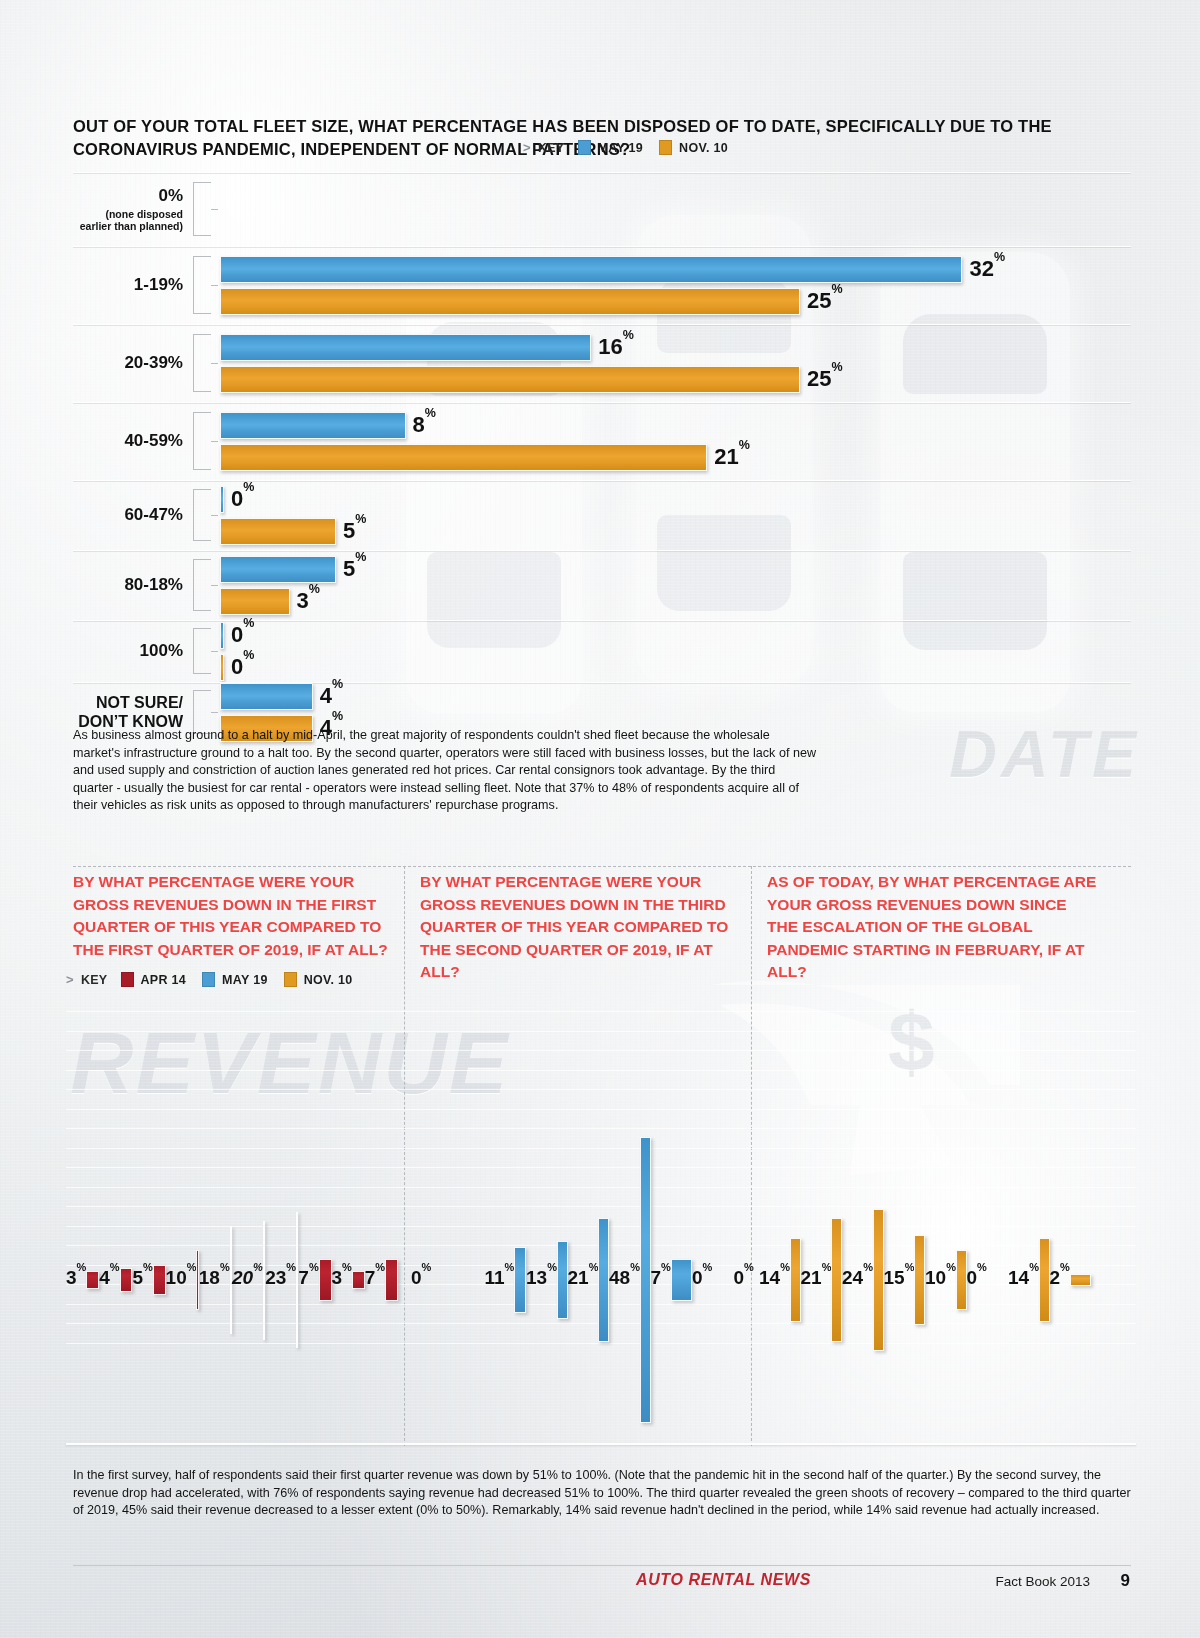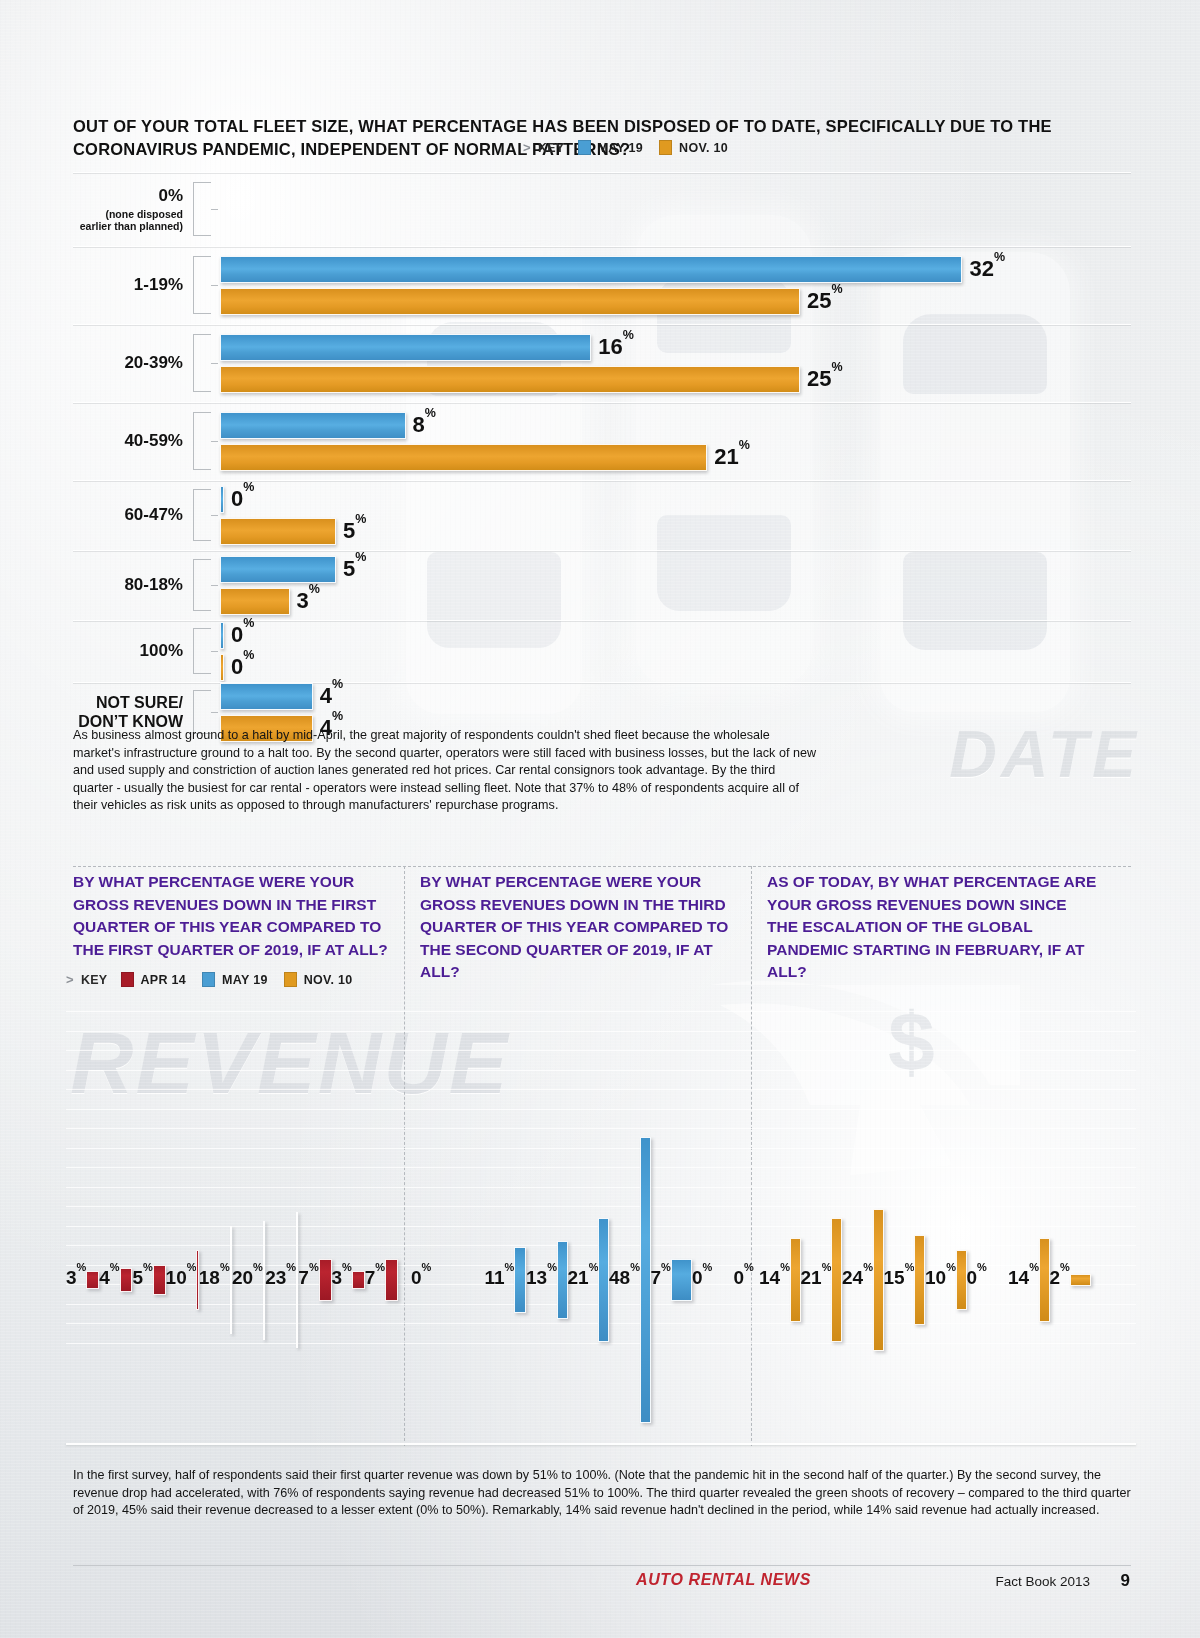--- a/index.html
+++ b/index.html
@@ -108,21 +108,21 @@
     letter-spacing:0;
   }
   #para1{ left:73px; top:727px; width:745px; font-weight:normal; }
   #para2{ left:73px; top:1467px; width:1060px; font-weight:normal; }
 
   
   .divider-h{ position:absolute; left:73px; width:1058px; border-top:1px dashed #b5b9be; }
   #div-top{ top:866px; }
   .divider-v{ position:absolute; width:0; border-left:1px dashed #b5b9be; }
 
-  .q3-title{ position:absolute; font-weight:bold; font-size:15.5px; line-height:22.5px; color:#4c1d95; }
+  .q3-title{ position:absolute; font-weight:bold; font-size:15.5px; line-height:22.5px; color:#ef4444; }
   #q2a{ left:73px; top:871px; width:320px; }
   #q2b{ left:420px; top:871px; width:330px; }
   #q2c{ left:767px; top:871px; width:330px; }
 
   #q2-key{ left:66px; top:972px; }
 
   
   #chart2{ position:absolute; left:66px; top:1005px; width:1070px; height:440px; }
   .c2-grid{ position:absolute; left:0; right:0; top:0; bottom:0; }
   .c2-grid .gl{ position:absolute; left:0; right:0; height:1px; background:rgba(255,255,255,.75); }
@@ -387,21 +387,21 @@
         <div class="gcol" style="width: 33.2px;">
           <div class="vval">10<sup>%</sup></div>
           <div class="vbar red" style="height: 59.5px;"></div>
           <div class="vlabel-wrap"></div>
         </div>
         <div class="gcol" style="width: 33.2px;">
           <div class="vval">18<sup>%</sup></div>
           <div class="vbar red" style="height: 107.1px;"></div>
           <div class="vlabel-wrap"></div>
         </div>
-        <div class="gcol" style="width: 33.2px;">
+        <div class="gcol" style="width: 33.2px; font-style: italic;">
           <div class="vval">20<sup>%</sup></div>
           <div class="vbar red" style="height: 119px;"></div>
           <div class="vlabel-wrap"></div>
         </div>
         <div class="gcol" style="width: 33.2px;">
           <div class="vval">23<sup>%</sup></div>
           <div class="vbar red" style="height: 136.85px;"></div>
           <div class="vlabel-wrap"></div>
         </div>
         <div class="gcol" style="width: 33.2px;">

